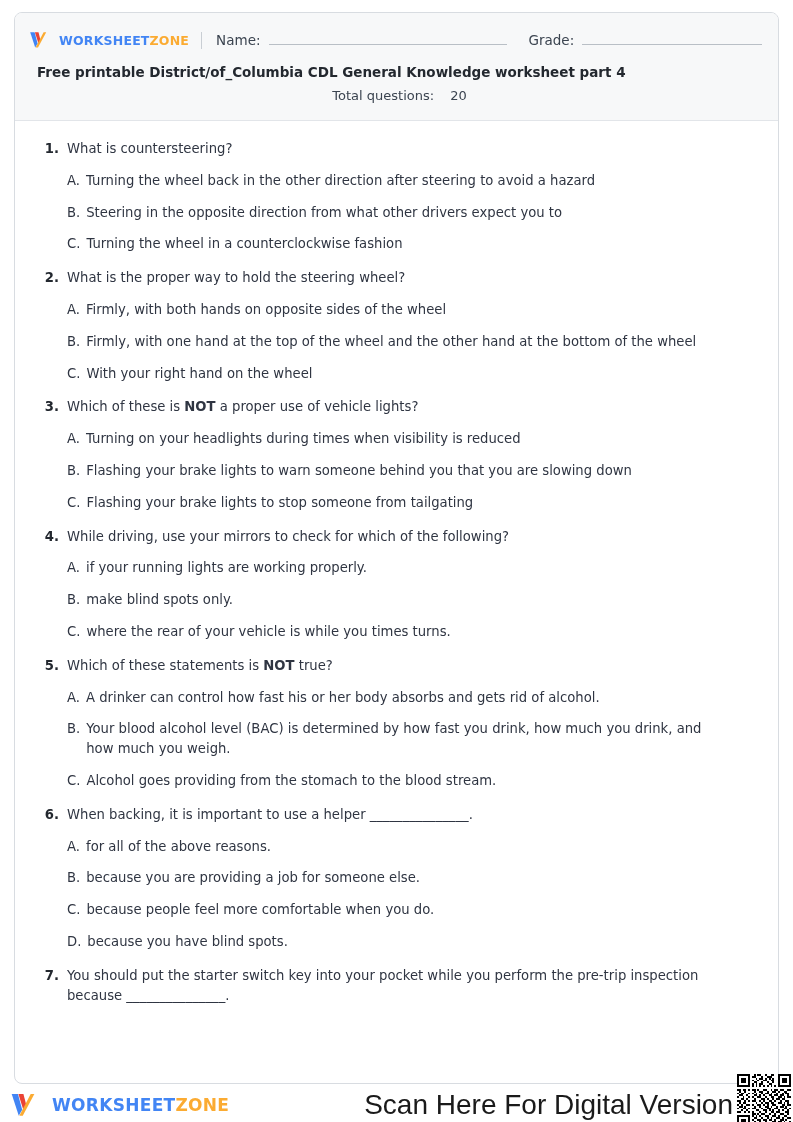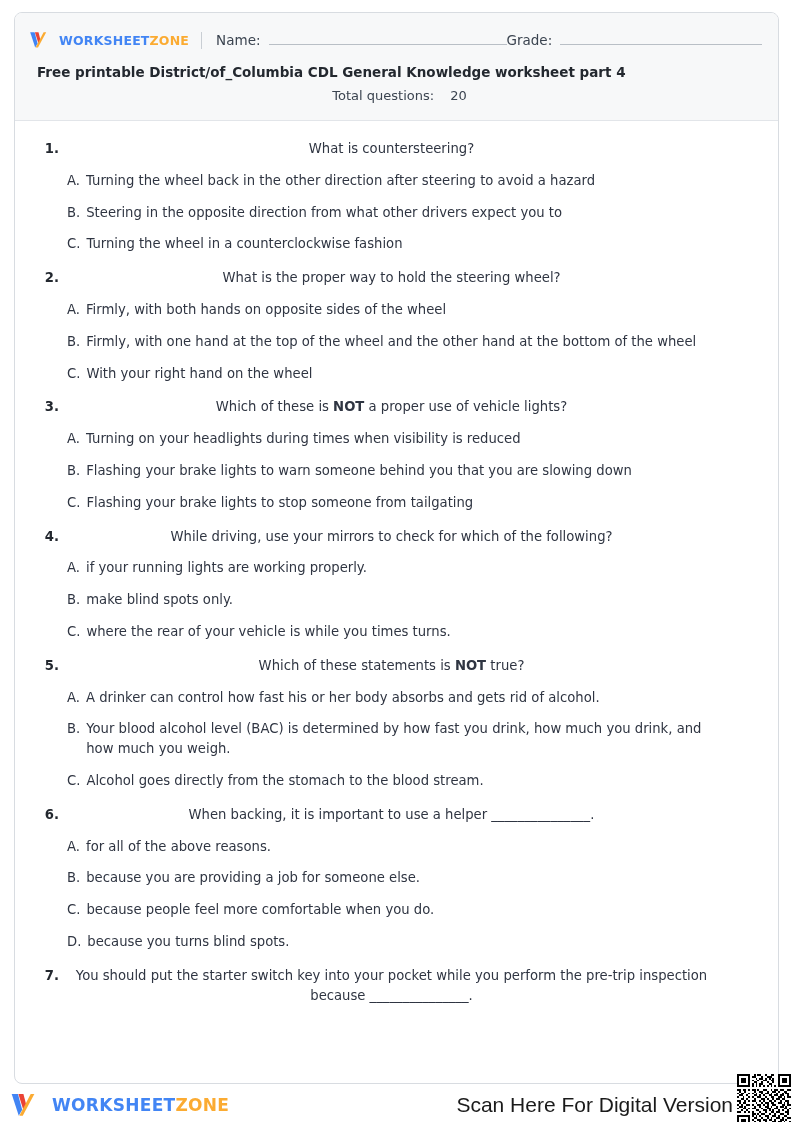--- a/index.html
+++ b/index.html
@@ -70,21 +70,21 @@
   }
 
   .field {
     display: flex;
     align-items: baseline;
     font-size: 13.5px;
     color: #3b4450;
   }
   .field-label { white-space: nowrap; }
   .name-field { flex: 0 0 auto; }
-  .grade-field { flex: 1 1 auto; }
+  .grade-field { flex: 1 1 auto; margin-left: 22px; }
 
   .rule {
     border-bottom: 1px solid #b9bfc6;
     height: 12px;
   }
   .name-field .rule { width: 238px; margin-left: 8px; }
   .grade-field .rule { flex: 1 1 auto; margin-left: 8px; }
 
   .header-title-block {
     padding: 8px 16px 0 22px;
@@ -127,21 +127,20 @@
     flex: 0 0 auto;
     width: 22px;
     text-align: right;
     margin-right: 8px;
     color: #23282f;
   }
 
   .q-text {
     flex: 1 1 auto;
     padding-right: 40px;
-    text-align: center;
   }
 
   .q-text b { font-weight: bold; }
 
   .options {
     margin-top: 2px;
     padding-left: 30px;
   }
 
   .option {
@@ -186,21 +185,21 @@
     letter-spacing: 0.3px;
     white-space: nowrap;
   }
   .footer-brand-text .w { color: #4285f4; }
   .footer-brand-text .z { color: #fbab32; }
 
   .footer-spacer { flex: 1 1 auto; }
 
   .scan-text {
     font-family: "Liberation Sans", sans-serif;
-    font-size: 21px;
+    font-size: 28px;
     color: #1a1a1a;
     white-space: nowrap;
     margin-right: 4px;
   }
 
   .qr {
     width: 54px;
     height: 54px;
     flex: 0 0 auto;
     margin-right: 2px;
@@ -336,21 +335,21 @@
           <div class="option">
             <span class="opt-letter">A.</span>
             <span class="opt-text">A drinker can control how fast his or her body absorbs and gets rid of alcohol.</span>
           </div>
           <div class="option">
             <span class="opt-letter">B.</span>
             <span class="opt-text">Your blood alcohol level (BAC) is determined by how fast you drink, how much you drink, and how much you weigh.</span>
           </div>
           <div class="option">
             <span class="opt-letter">C.</span>
-            <span class="opt-text">Alcohol goes directly from the stomach to the blood stream.</span>
+            <span class="opt-text">Alcohol goes providing from the stomach to the blood stream.</span>
           </div>
         </div>
       </div>
       <div class="question">
         <div class="q-head">
           <span class="q-num">6.</span>
           <span class="q-text"><span>When backing, it is important to use a helper _______________.</span></span>
         </div>
         <div class="options">
           <div class="option">
@@ -360,21 +359,21 @@
           <div class="option">
             <span class="opt-letter">B.</span>
             <span class="opt-text">because you are providing a job for someone else.</span>
           </div>
           <div class="option">
             <span class="opt-letter">C.</span>
             <span class="opt-text">because people feel more comfortable when you do.</span>
           </div>
           <div class="option">
             <span class="opt-letter">D.</span>
-            <span class="opt-text">because you turns blind spots.</span>
+            <span class="opt-text">because you have blind spots.</span>
           </div>
         </div>
       </div>
       <div class="question">
         <div class="q-head">
           <span class="q-num">7.</span>
           <span class="q-text"><span>You should put the starter switch key into your pocket while you perform the pre-trip inspection because _______________.</span></span>
         </div>
       </div>
     </div>

